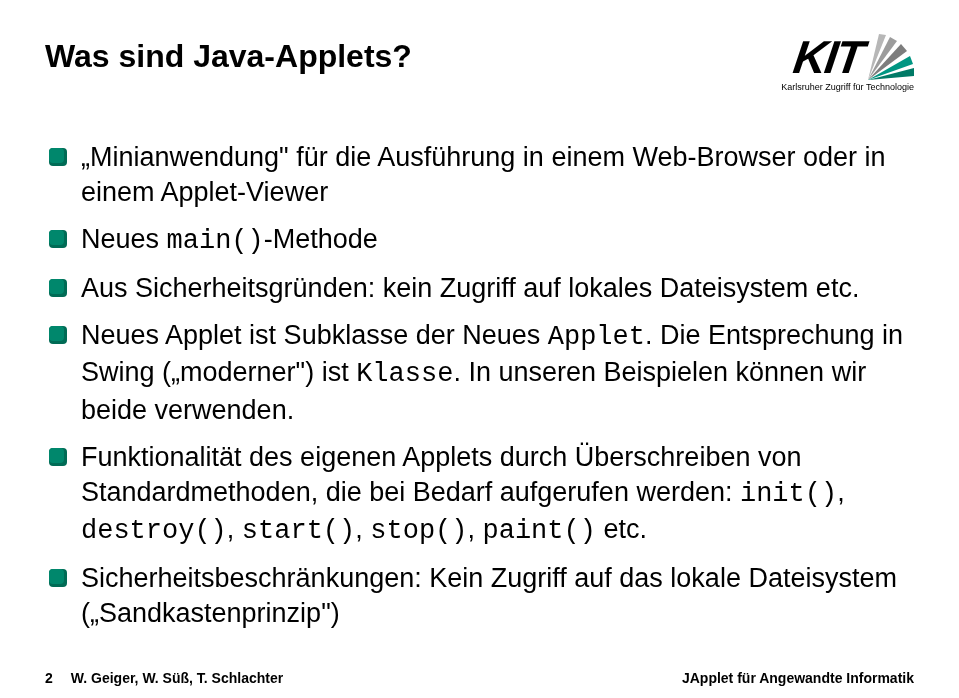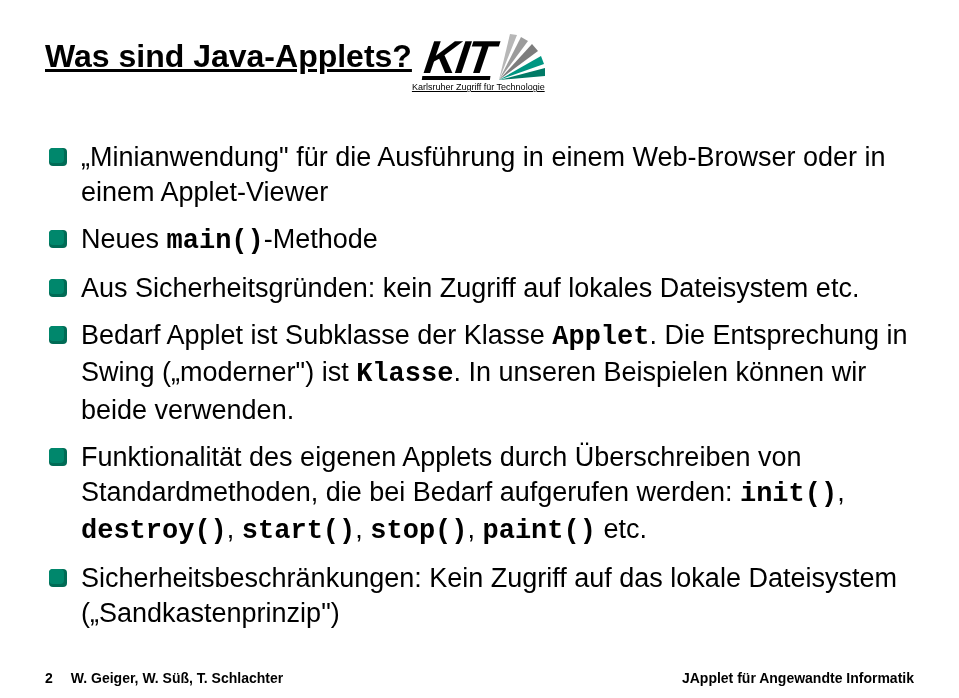--- a/index.html
+++ b/index.html
@@ -12,22 +12,22 @@
     overflow: hidden;
   }
   .slide {
     width: 100%;
     height: 100%;
     padding: 30px 45px 0 45px;
     position: relative;
   }
   .header {
     display: flex;
+    justify-content: space-between;
     align-items: flex-start;
-    text-decoration: underline;
   }
   .title {
     font-size: 32px;
     font-weight: bold;
     color: #000;
     margin-top: 8px;
   }
   .logo {
     display: flex;
     flex-direction: column;
@@ -71,21 +71,20 @@
     margin-top: 8px;
     margin-right: 14px;
   }
   .bullet-text {
     font-size: 27px;
     line-height: 1.3;
     color: #000;
   }
   .bullet-text .mono {
     font-family: "Courier New", Courier, monospace;
-    font-weight: bold;
   }
   .footer {
     position: absolute;
     bottom: 12px;
     left: 45px;
     right: 45px;
     display: flex;
     justify-content: space-between;
     font-size: 14px;
     font-weight: bold;
@@ -137,21 +136,21 @@
           <rect x="0" y="0" width="18" height="18" rx="4" fill="#006B55"></rect>
           <rect x="0" y="0" width="15" height="15" rx="4" fill="#00876C"></rect>
         </svg>
         <div class="bullet-text"><span>Aus Sicherheitsgründen: kein Zugriff auf lokales Dateisystem etc.</span></div>
       </div>
       <div class="bullet-item">
         <svg viewBox="0 0 18 18" class="bullet">
           <rect x="0" y="0" width="18" height="18" rx="4" fill="#006B55"></rect>
           <rect x="0" y="0" width="15" height="15" rx="4" fill="#00876C"></rect>
         </svg>
-        <div class="bullet-text"><span>Bedarf Applet ist Subklasse der Klasse </span><span class="mono">Applet</span><span>. Die Entsprechung in Swing („moderner") ist </span><span class="mono">Klasse</span><span>. In unseren Beispielen können wir beide verwenden.</span></div>
+        <div class="bullet-text"><span>Neues Applet ist Subklasse der Neues </span><span class="mono">Applet</span><span>. Die Entsprechung in Swing („moderner") ist </span><span class="mono">Klasse</span><span>. In unseren Beispielen können wir beide verwenden.</span></div>
       </div>
       <div class="bullet-item">
         <svg viewBox="0 0 18 18" class="bullet">
           <rect x="0" y="0" width="18" height="18" rx="4" fill="#006B55"></rect>
           <rect x="0" y="0" width="15" height="15" rx="4" fill="#00876C"></rect>
         </svg>
         <div class="bullet-text"><span>Funktionalität des eigenen Applets durch Überschreiben von Standardmethoden, die bei Bedarf aufgerufen werden: </span><span class="mono">init()</span><span>, </span><span class="mono">destroy()</span><span>, </span><span class="mono">start()</span><span>, </span><span class="mono">stop()</span><span>, </span><span class="mono">paint()</span><span> etc.</span></div>
       </div>
       <div class="bullet-item">
         <svg viewBox="0 0 18 18" class="bullet">

